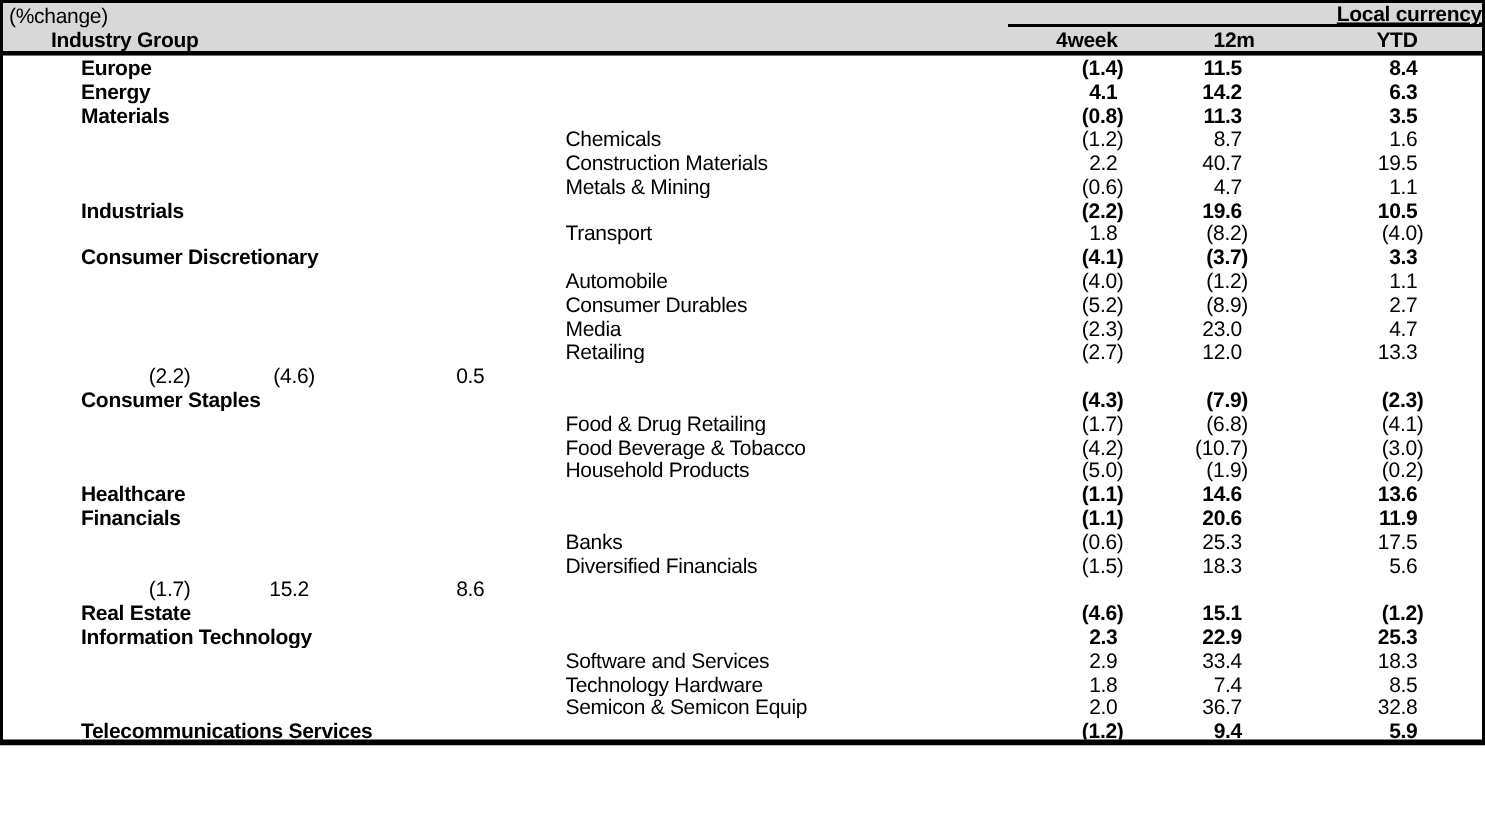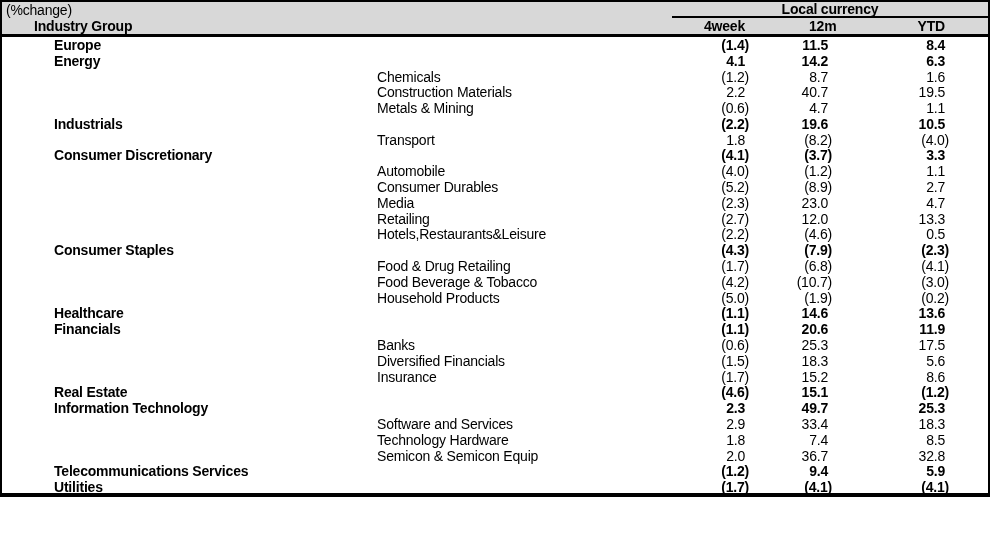--- a/index.html
+++ b/index.html
@@ -22,22 +22,22 @@
   }
   .thead{
     background:var(--header-bg);
     border-bottom:3px solid var(--border);
     height:32px;box-sizing:content-box;
   }
   .hrow{display:flex;height:16px;align-items:center;}
   .hcell-left{flex:1;padding-left:4px;box-sizing:border-box;}
   .lc-group{
     width:316px;height:100%;box-sizing:border-box;
-    display:flex;align-items:center;justify-content:center;
-    font-weight:bold;border-bottom:2px solid var(--border);
+    display:flex;align-items:center;justify-content:flex-end;
+    font-weight:bold;border-bottom:2px solid var(--border);text-decoration:underline;
   }
   .bold{font-weight:bold;padding-left:32px;}
   .num{box-sizing:border-box;text-align:right;}
   .c1{width:105px;padding-right:32px;}
   .c2{width:94px;padding-right:43px;}
   .c3{width:117px;padding-right:43px;}
   .tbody{display:flex;flex-direction:column;padding-left:48px;}
   .row{display:flex;height:15.81px;align-items:center;}
   .rlabel{flex:1;padding-left:4px;box-sizing:border-box;white-space:nowrap;overflow:hidden;}
   .row.sub .rlabel{padding-left:327px;}
@@ -69,20 +69,26 @@
         <div class="num c1"><span class="vt paren">(1.4)</span></div>
         <div class="num c2"><span class="vt">11.5</span></div>
         <div class="num c3"><span class="vt">8.4</span></div>
       </div>
       <div class="row top">
         <div class="rlabel">Energy</div>
         <div class="num c1"><span class="vt">4.1</span></div>
         <div class="num c2"><span class="vt">14.2</span></div>
         <div class="num c3"><span class="vt">6.3</span></div>
       </div>
+      <div class="row top">
+        <div class="rlabel">Materials</div>
+        <div class="num c1"><span class="vt paren">(0.8)</span></div>
+        <div class="num c2"><span class="vt">11.3</span></div>
+        <div class="num c3"><span class="vt">3.5</span></div>
+      </div>
       <div class="row sub">
         <div class="rlabel">Chemicals</div>
         <div class="num c1"><span class="vt paren">(1.2)</span></div>
         <div class="num c2"><span class="vt">8.7</span></div>
         <div class="num c3"><span class="vt">1.6</span></div>
       </div>
       <div class="row sub">
         <div class="rlabel">Construction Materials</div>
         <div class="num c1"><span class="vt">2.2</span></div>
         <div class="num c2"><span class="vt">40.7</span></div>
@@ -130,21 +136,20 @@
         <div class="num c2"><span class="vt">23.0</span></div>
         <div class="num c3"><span class="vt">4.7</span></div>
       </div>
       <div class="row sub">
         <div class="rlabel">Retailing</div>
         <div class="num c1"><span class="vt paren">(2.7)</span></div>
         <div class="num c2"><span class="vt">12.0</span></div>
         <div class="num c3"><span class="vt">13.3</span></div>
       </div>
       <div class="row sub">
-        <div class="rlabel">Hotels,Restaurants&amp;Leisure</div>
         <div class="num c1"><span class="vt paren">(2.2)</span></div>
         <div class="num c2"><span class="vt paren">(4.6)</span></div>
         <div class="num c3"><span class="vt">0.5</span></div>
       </div>
       <div class="row top">
         <div class="rlabel">Consumer Staples</div>
         <div class="num c1"><span class="vt paren">(4.3)</span></div>
         <div class="num c2"><span class="vt paren">(7.9)</span></div>
         <div class="num c3"><span class="vt paren">(2.3)</span></div>
       </div>
@@ -184,35 +189,34 @@
         <div class="num c2"><span class="vt">25.3</span></div>
         <div class="num c3"><span class="vt">17.5</span></div>
       </div>
       <div class="row sub">
         <div class="rlabel">Diversified Financials</div>
         <div class="num c1"><span class="vt paren">(1.5)</span></div>
         <div class="num c2"><span class="vt">18.3</span></div>
         <div class="num c3"><span class="vt">5.6</span></div>
       </div>
       <div class="row sub">
-        <div class="rlabel">Insurance</div>
         <div class="num c1"><span class="vt paren">(1.7)</span></div>
         <div class="num c2"><span class="vt">15.2</span></div>
         <div class="num c3"><span class="vt">8.6</span></div>
       </div>
       <div class="row top">
         <div class="rlabel">Real Estate</div>
         <div class="num c1"><span class="vt paren">(4.6)</span></div>
         <div class="num c2"><span class="vt">15.1</span></div>
         <div class="num c3"><span class="vt paren">(1.2)</span></div>
       </div>
       <div class="row top">
         <div class="rlabel">Information Technology</div>
         <div class="num c1"><span class="vt">2.3</span></div>
-        <div class="num c2"><span class="vt">49.7</span></div>
+        <div class="num c2"><span class="vt">22.9</span></div>
         <div class="num c3"><span class="vt">25.3</span></div>
       </div>
       <div class="row sub">
         <div class="rlabel">Software and Services</div>
         <div class="num c1"><span class="vt">2.9</span></div>
         <div class="num c2"><span class="vt">33.4</span></div>
         <div class="num c3"><span class="vt">18.3</span></div>
       </div>
       <div class="row sub">
         <div class="rlabel">Technology Hardware</div>

